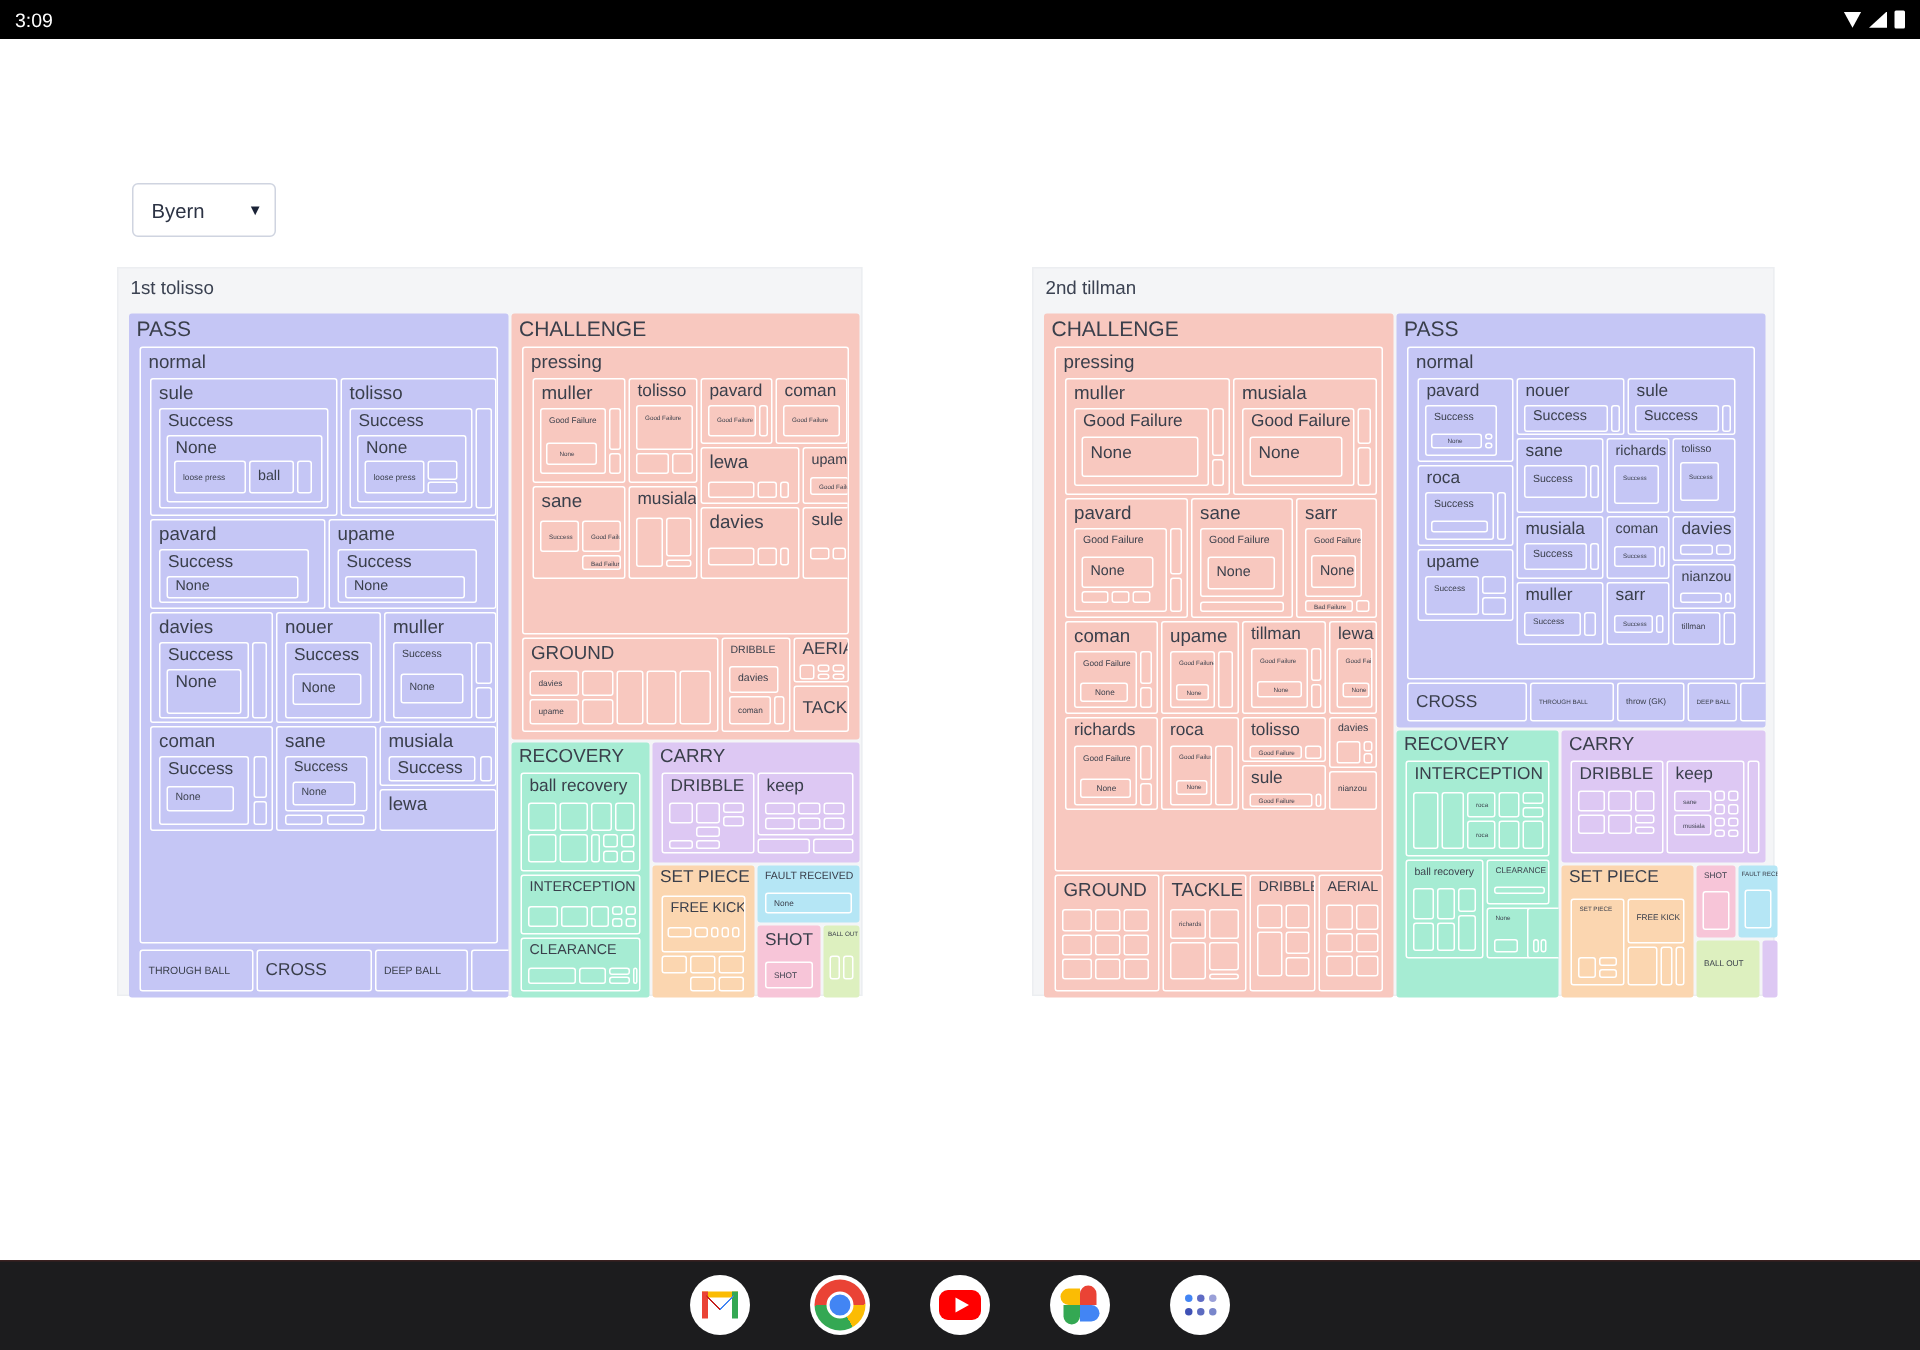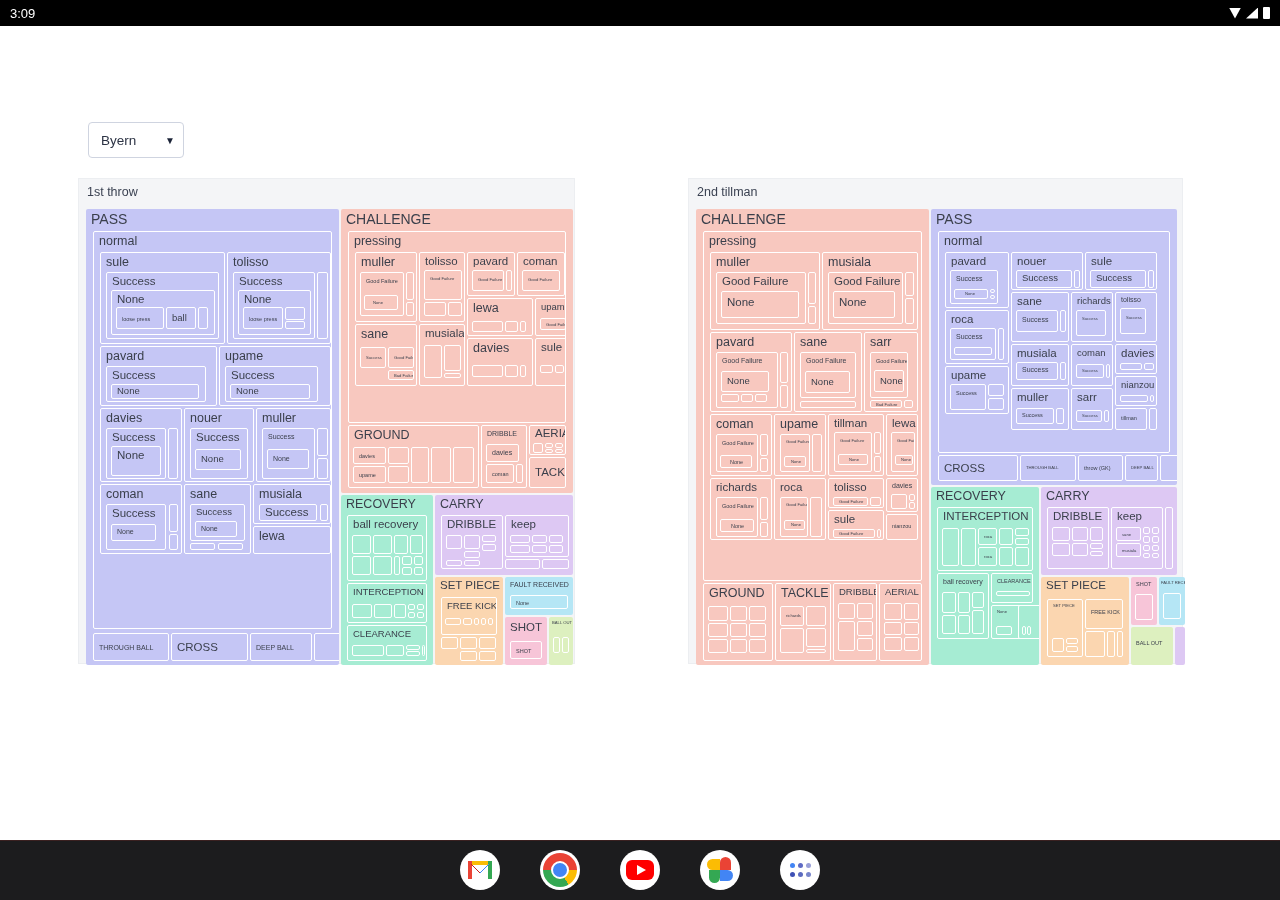--- a/index.html
+++ b/index.html
@@ -179,21 +179,21 @@
 
 <div id="page">
 
   <div id="team-select">
     <span>Byern</span>
     <span class="caret">▼</span>
   </div>
 
 
   <div class="panel" id="panel-1">
-    <div class="panel-title">1st throw</div>
+    <div class="panel-title">1st tolisso</div>
     <div class="tm">
 
       <div class="n c-pass" style="left:7px;top:4px;width:253px;height:456px;">
         <div class="lbl t18">PASS</div>
 
         <div class="n c-pass sub" style="left:7px;top:22px;width:239px;height:398px;">
           <div class="lbl t15">normal</div>
 
           <div class="n c-pass sub2" style="left:6px;top:20px;width:125px;height:92px;">
             <div class="lbl t15">sule</div>

